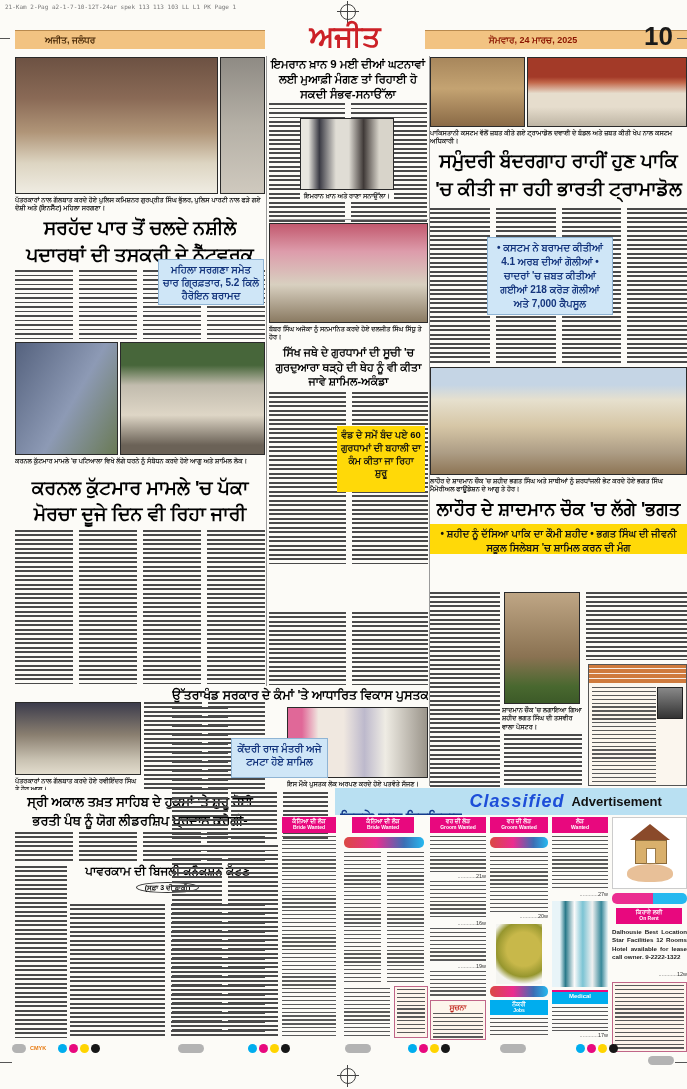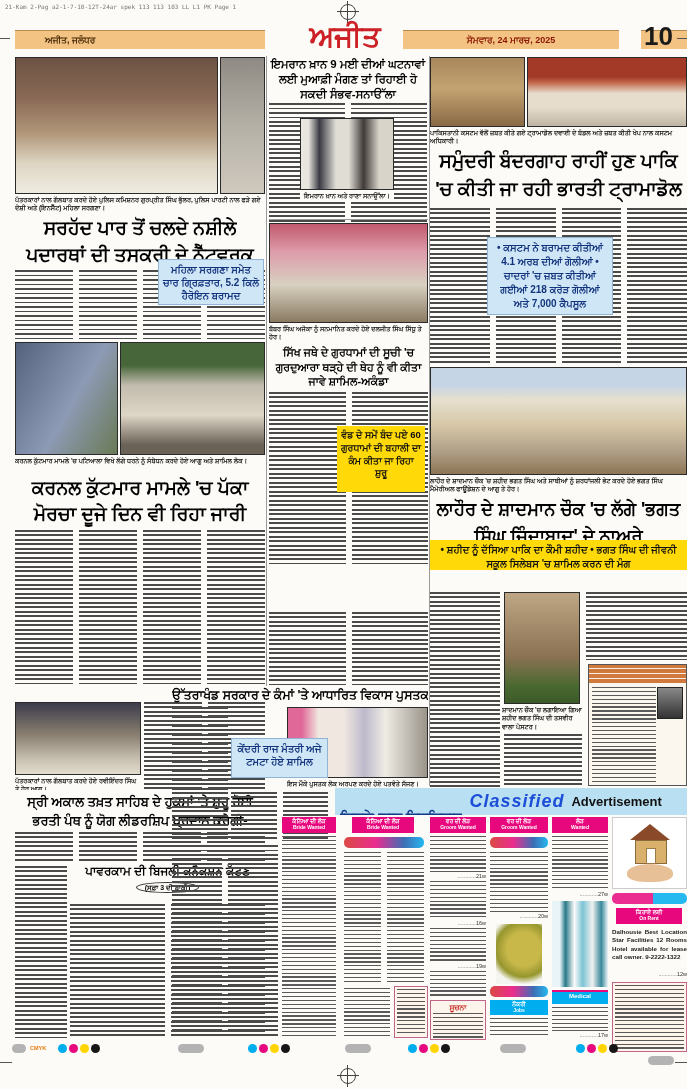--- a/index.html
+++ b/index.html
@@ -84,21 +84,21 @@
 
 <div class="page">
 
   <div class="slug">21-Kam 2-Pag a2-1-7-10-12T-24ar spek   113 113 103   LL L1 PK   Page 1</div>
   <div class="cross" style="left:340px;top:4px;"></div>
 
   <div class="strip" style="left:15px;width:250px;">
     <span class="edition">ਅਜੀਤ, ਜਲੰਧਰ</span>
   </div>
   <div class="masthead">ਅਜੀਤ</div>
-  <div class="strip" style="left:403px;width:216px;align-items:center;">
+  <div class="strip" style="left:425px;width:216px;align-items:center;">
     <span class="datehead">ਸੋਮਵਾਰ, 24 ਮਾਰਚ, 2025</span>
   </div>
   <div class="strip" style="left:641px;width:46px;"></div>
   <div class="pagenum">10</div>
 
   <div class="vrule" style="left:266px;top:56px;height:630px;"></div>
   <div class="vrule" style="left:429px;top:56px;height:730px;"></div>
 
   <div class="ph ph-press" style="left:15px;top:57px;width:203px;height:137px;"></div>
   <div class="ph ph-inset" style="left:220px;top:57px;width:45px;height:137px;"></div>
@@ -196,21 +196,21 @@
     <i></i>
       <i></i>
       <i></i>
       <i></i>
   </div>
   <div class="co-blue" style="left:487px;top:237px;width:126px;height:78px;font-size:10px;line-height:1.4;">• ਕਸਟਮ ਨੇ ਬਰਾਮਦ ਕੀਤੀਆਂ 4.1 ਅਰਬ ਦੀਆਂ ਗੋਲੀਆਂ • ਚਾਦਰਾਂ 'ਚ ਜ਼ਬਤ ਕੀਤੀਆਂ ਗਈਆਂ 218 ਕਰੋੜ ਗੋਲੀਆਂ ਅਤੇ 7,000 ਕੈਪਸੂਲ</div>
 
   <div class="ph ph-shadman" style="left:430px;top:367px;width:257px;height:108px;"></div>
   <div class="cap" style="left:430px;top:477px;width:257px;height:17px;">ਲਾਹੌਰ ਦੇ ਸ਼ਾਦਮਾਨ ਚੌਕ 'ਚ ਸ਼ਹੀਦ ਭਗਤ ਸਿੰਘ ਅਤੇ ਸਾਥੀਆਂ ਨੂੰ ਸ਼ਰਧਾਂਜਲੀ ਭੇਟ ਕਰਦੇ ਹੋਏ ਭਗਤ ਸਿੰਘ ਮੈਮੋਰੀਅਲ ਫਾਊਂਡੇਸ਼ਨ ਦੇ ਆਗੂ ਤੇ ਹੋਰ।</div>
   <div class="hl" style="left:430px;top:496px;width:257px;height:56px;font-size:18px;line-height:27px;">ਲਾਹੌਰ ਦੇ ਸ਼ਾਦਮਾਨ ਚੌਕ 'ਚ ਲੱਗੇ 'ਭਗਤ ਸਿੰਘ ਜ਼ਿੰਦਾਬਾਦ' ਦੇ ਨਾਅਰੇ</div>
-  <div class="co-yellow" style="left:430px;top:540px;width:257px;height:30px;font-size:10px;line-height:1.35;position:absolute;">• ਸ਼ਹੀਦ ਨੂੰ ਦੱਸਿਆ ਪਾਕਿ ਦਾ ਕੌਮੀ ਸ਼ਹੀਦ • ਭਗਤ ਸਿੰਘ ਦੀ ਜੀਵਨੀ ਸਕੂਲ ਸਿਲੇਬਸ 'ਚ ਸ਼ਾਮਿਲ ਕਰਨ ਦੀ ਮੰਗ</div>
+  <div class="co-yellow" style="left:430px;top:524px;width:257px;height:30px;font-size:10px;line-height:1.35;position:absolute;">• ਸ਼ਹੀਦ ਨੂੰ ਦੱਸਿਆ ਪਾਕਿ ਦਾ ਕੌਮੀ ਸ਼ਹੀਦ • ਭਗਤ ਸਿੰਘ ਦੀ ਜੀਵਨੀ ਸਕੂਲ ਸਿਲੇਬਸ 'ਚ ਸ਼ਾਮਿਲ ਕਰਨ ਦੀ ਮੰਗ</div>
 
   <div class="tcols" style="left:430px;top:592px;width:70px;height:196px;">
     <i></i>
   </div>
   <div class="ph ph-poster" style="left:504px;top:592px;width:76px;height:112px;"></div>
   <div class="cap" style="left:502px;top:706px;width:80px;height:26px;">ਸ਼ਾਦਮਾਨ ਚੌਕ 'ਚ ਲਗਾਇਆ ਗਿਆ ਸ਼ਹੀਦ ਭਗਤ ਸਿੰਘ ਦੀ ਤਸਵੀਰ ਵਾਲਾ ਪੋਸਟਰ।</div>
   <div class="tcols" style="left:504px;top:734px;width:78px;height:54px;">
     <i></i>
   </div>
   <div class="tcols" style="left:586px;top:592px;width:101px;height:68px;">

